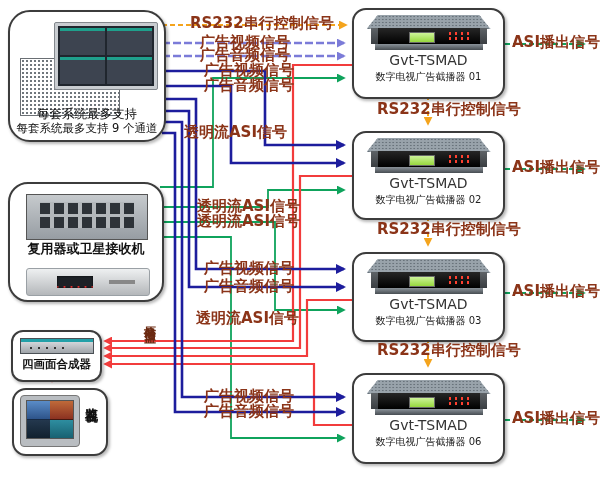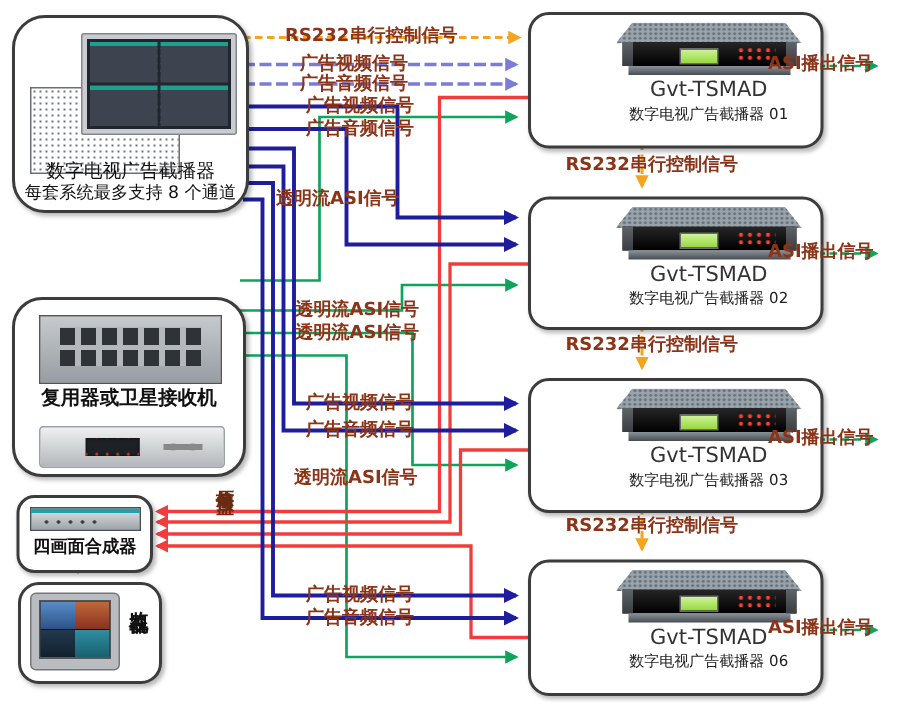--- a/index.html
+++ b/index.html
@@ -1,22 +1,22 @@
 <!DOCTYPE html>
 <html><head>
 <meta charset="utf-8">
 <style>
   html,body{margin:0;padding:0;background:#fff;font-family:"DejaVu Sans",sans-serif;}
   #canvas{position:relative;width:600px;height:477px;background:#fff;overflow:hidden;}
   #wires{position:absolute;left:0;top:0;width:600px;height:477px;}
 
   .box{position:absolute;background:#fff;border:2px solid #3c3c3c;border-radius:20px;
        box-shadow:1.5px 2px 3px rgba(0,0,0,.28);}
-  .device-box{left:352px;width:149px;border-radius:14px;text-align:center;padding-left:44px;}
-  .sig{position:absolute;font-size:12px;font-weight:bold;color:#8b3418;white-space:nowrap;line-height:13px;}
+  .device-box{left:352px;width:149px;border-radius:14px;text-align:center;}
+  .sig{position:absolute;font-size:15px;font-weight:bold;color:#8b3418;white-space:nowrap;line-height:13px;}
   .vtext{writing-mode:vertical-rl;text-orientation:upright;letter-spacing:1px;}
   .cap{position:absolute;width:100%;text-align:center;color:#111;white-space:nowrap;}
 
   
   .gvt-photo{position:relative;width:128px;height:36px;margin:5px auto 1px;}
   .gvt-top{position:absolute;left:2px;top:0;width:124px;height:14px;background:#99a3ab;
      background-image:radial-gradient(circle,#69737b 0.9px,transparent 1.1px);background-size:3.5px 3px;
      clip-path:polygon(0 100%,9% 0,91% 0,100% 100%);}
   .gvt-front{position:absolute;left:6px;top:13px;width:116px;height:16px;
      background:linear-gradient(#5e6367,#3a3e42) 0 0/7px 100% no-repeat,
@@ -140,25 +140,25 @@
   <div class="box" style="left:8px;top:10px;width:154px;height:128px;border-radius:22px;">
     <div class="po-rack"></div>
     <div class="po-bezel">
       <div class="po-screen">
         <div class="po-cell"></div>
         <div class="po-cell"></div>
         <div class="po-cell"></div>
         <div class="po-cell"></div>
       </div>
     </div>
-    <div class="cap" style="top:94px;font-size:12.5px;">数字电视广告截播器</div>
-    <div class="cap" style="top:109px;font-size:11.5px;">每套系统最多支持 8 个通道</div>
-  </div>
-
-  <div class="box" style="left:8px;top:198px;width:152px;height:116px;">
+    <div class="cap" style="top:94px;font-size:12.5px;">每套系统最多支持</div>
+    <div class="cap" style="top:109px;font-size:11.5px;">每套系统最多支持 9 个通道</div>
+  </div>
+
+  <div class="box" style="left:8px;top:182px;width:152px;height:116px;">
     <div class="mux-rack">
       <div class="mux-vent"></div>
     </div>
     <div class="cap" style="top:56px;font-size:13px;font-weight:bold;">复用器或卫星接收机</div>
     <div class="rx"></div>
   </div>
 
   <div class="box" style="left:11px;top:330px;width:87px;height:48px;border-radius:12px;">
     <div class="quad-bar"></div>
     <div class="cap" style="top:25px;font-size:11.5px;font-weight:bold;">四画面合成器</div>

